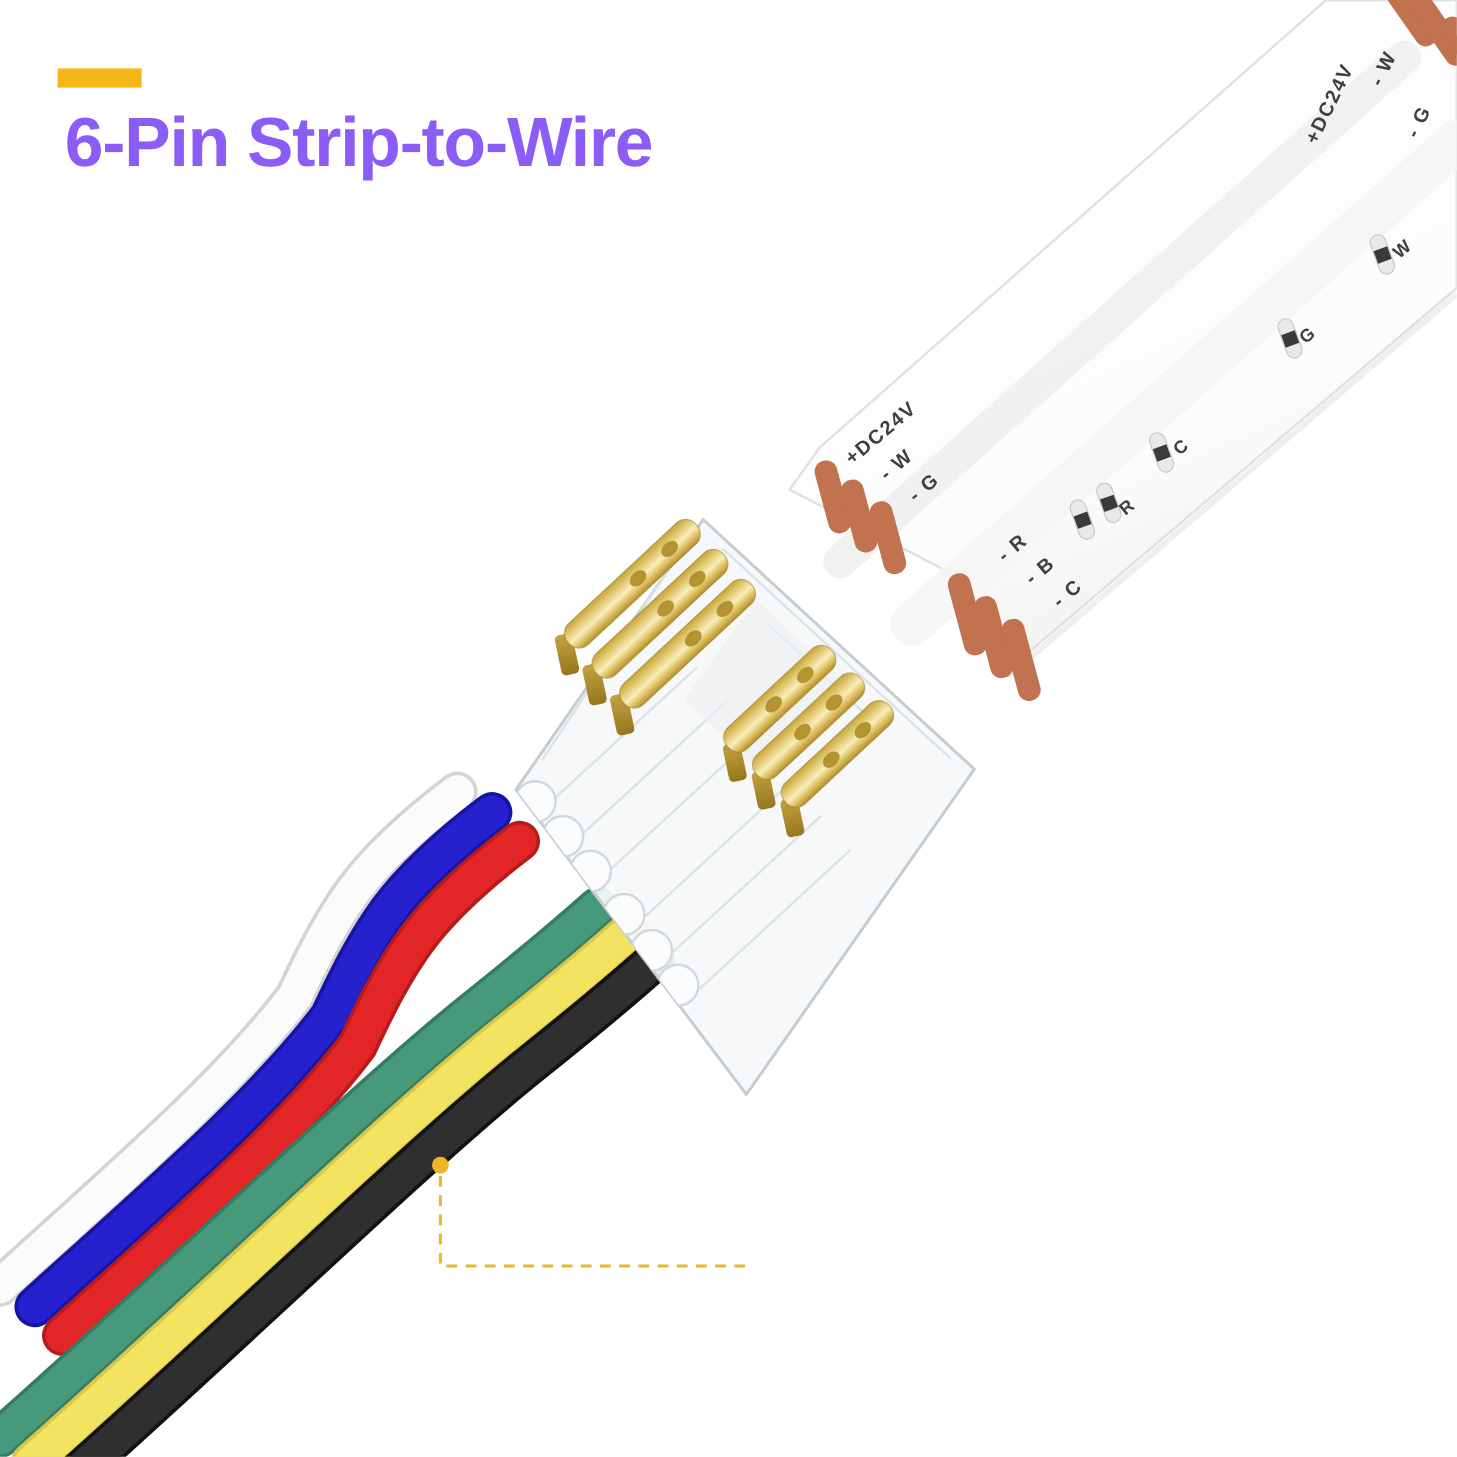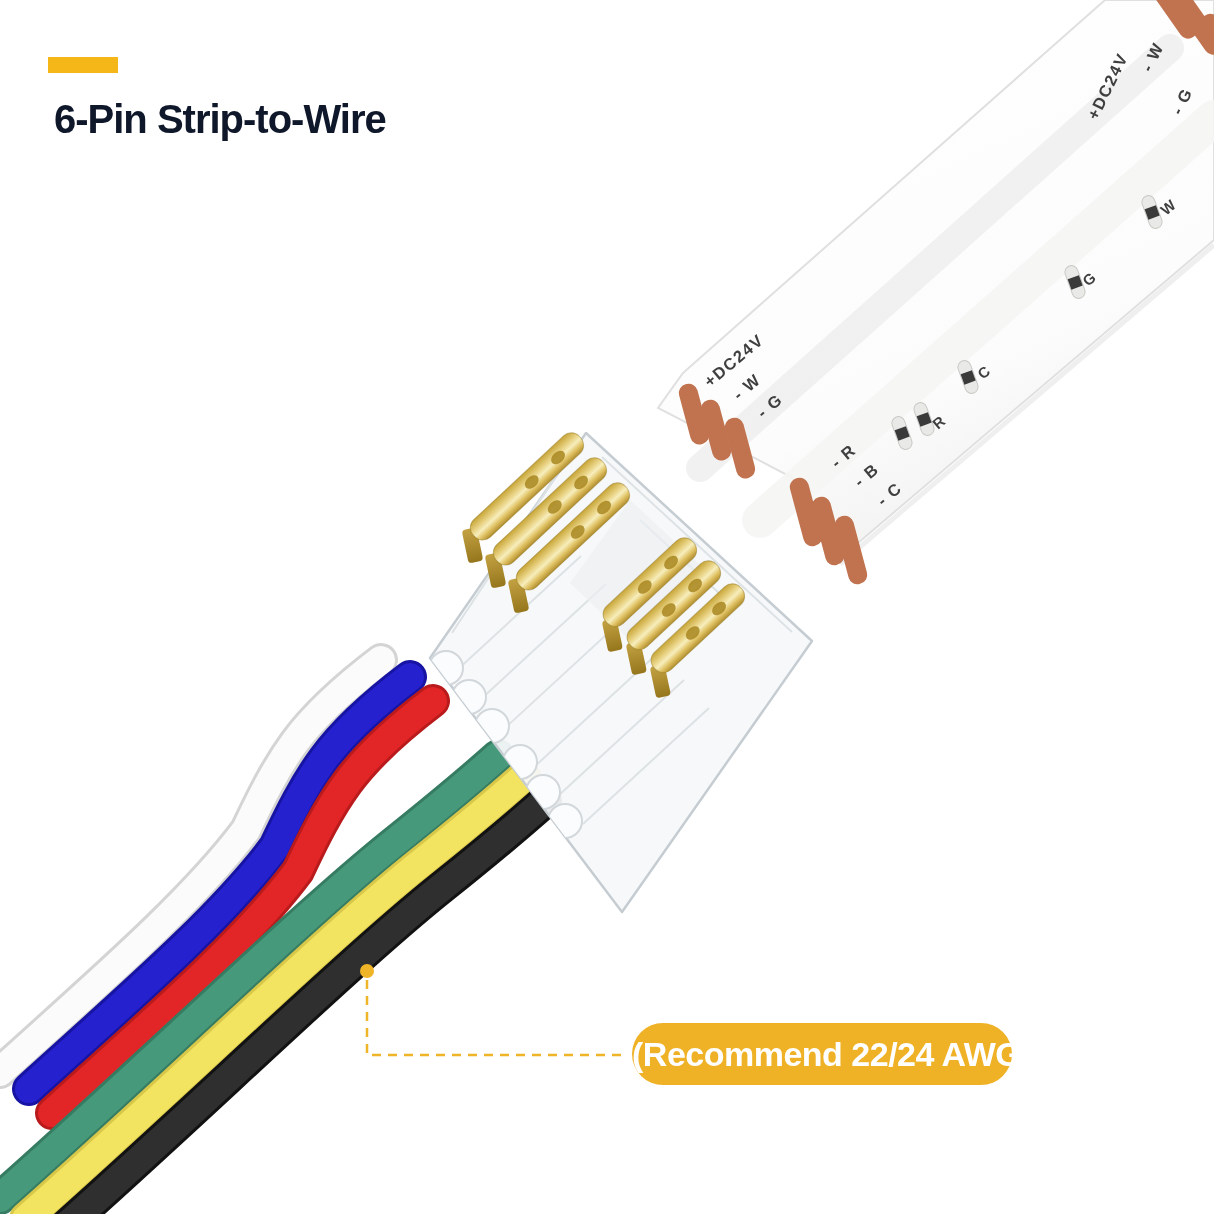--- a/index.html
+++ b/index.html
@@ -1,20 +1,20 @@
 <!DOCTYPE html>
 <html><head>
 <meta charset="utf-8">
 <style>
   html,body{margin:0;padding:0;width:1214px;height:1214px;background:#ffffff;overflow:hidden;
             font-family:"Liberation Sans",sans-serif;}
   .stage{position:absolute;left:0;top:0;width:1214px;height:1214px;}
   .accent-bar{position:absolute;left:48px;top:57px;width:70px;height:16px;background:#F5B718;}
-  .title{position:absolute;left:54px;top:84px;font-size:40px;line-height:70px;font-weight:700;
-         color:#0f172a;letter-spacing:-1px;white-space:nowrap;}
+  .title{position:absolute;left:54px;top:84px;font-size:58px;line-height:70px;font-weight:700;
+         color:#8b5cf6;letter-spacing:-1px;white-space:nowrap;}
   .badge{position:absolute;left:632px;top:1023px;width:380px;height:62px;border-radius:31px;
          background:#EFB227;color:#ffffff;font-size:34px;font-weight:700;text-align:center;
          line-height:62px;letter-spacing:-0.5px;white-space:nowrap;}
   svg{position:absolute;left:0;top:0;}
   text{font-family:"Liberation Sans",sans-serif;}
   .padlbl{font-size:16.5px;font-weight:600;fill:#3F3F3F;letter-spacing:1.5px;}
   .smdlbl{font-size:15px;font-weight:600;fill:#3F3F3F;}
 </style>
 </head>
 <body>
@@ -221,15 +221,14 @@
   <g>
     <circle cx="367" cy="971" r="7" fill="#F0B429"></circle>
     <path d="M 367,980 L 367,1055 L 628,1055" fill="none" stroke="#F0B429" stroke-width="2.5" stroke-dasharray="9 7"></path>
   </g>
 </svg>
 
 <div class="accent-bar"></div>
 <div class="title">
   <div>6-Pin Strip-to-Wire</div>
 </div>
-<div class="badge">(Recommend 22/24 AWG)</div>
 
 </div>
 
 </body></html>

